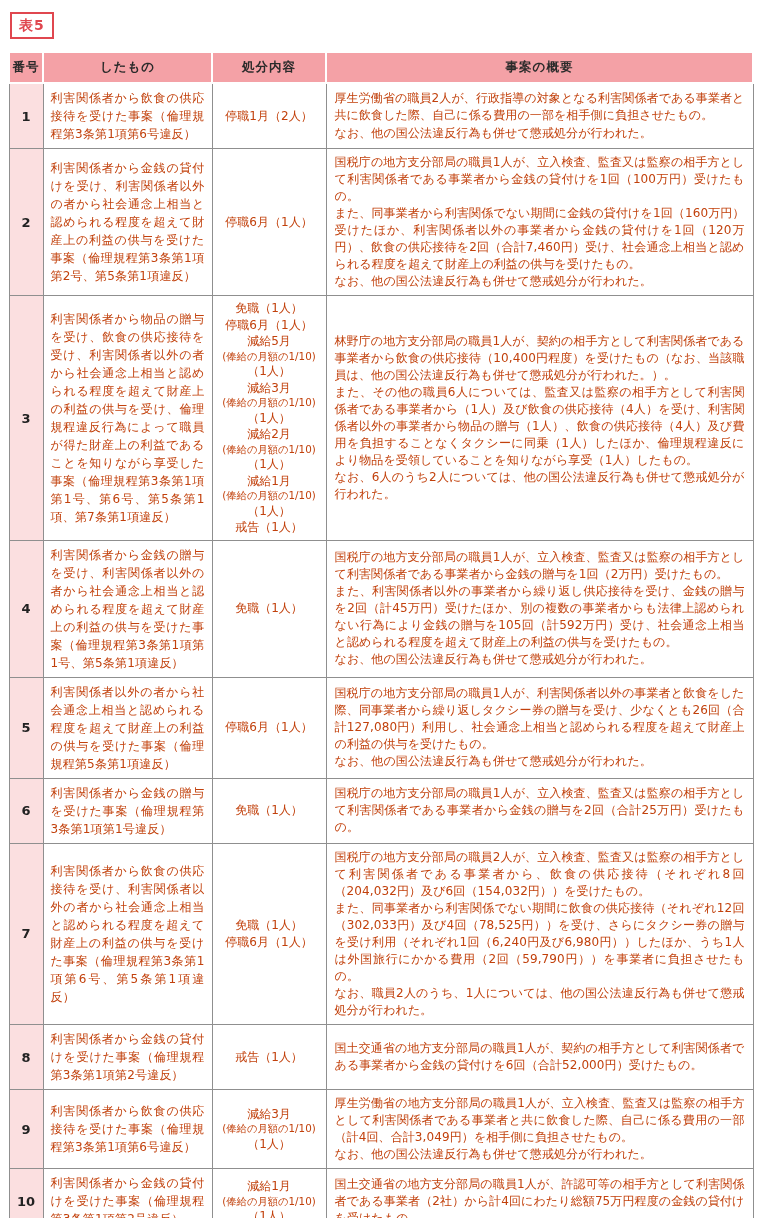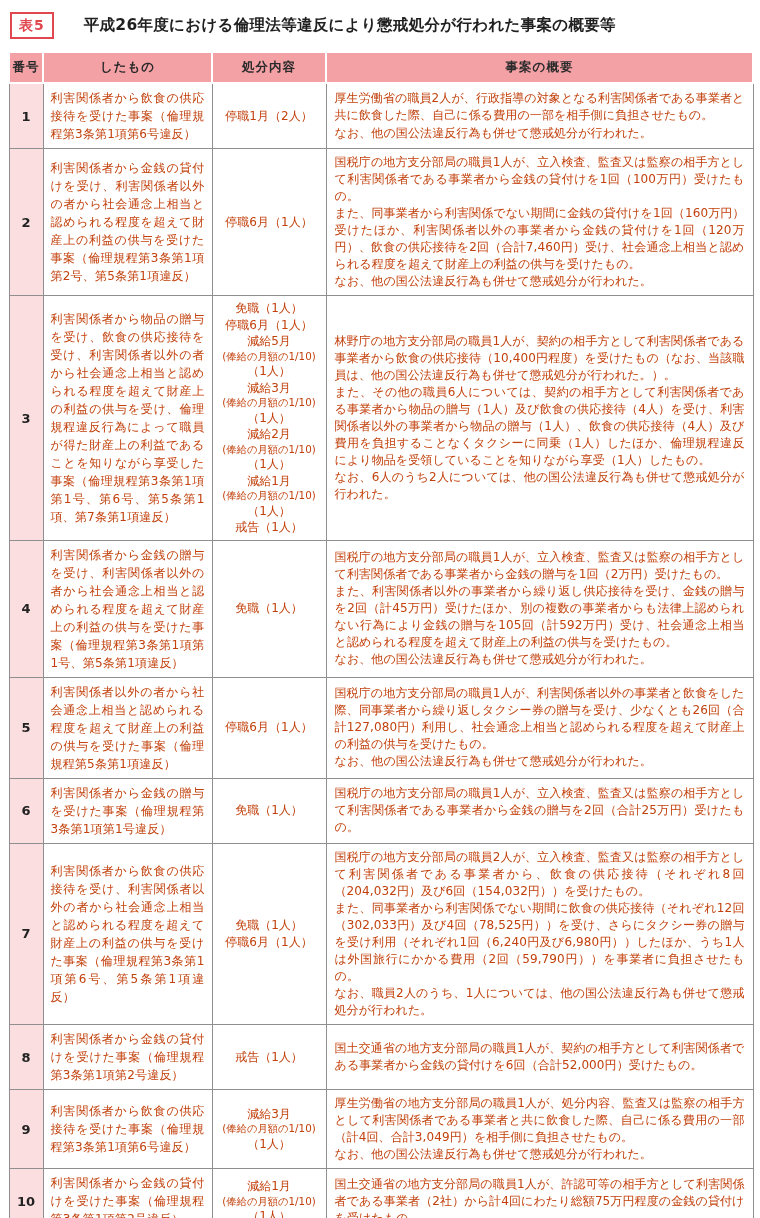--- a/index.html
+++ b/index.html
@@ -43,21 +43,20 @@
   td.sum{padding:5px 8px;line-height:1.42;text-align:justify;letter-spacing:.1px;}
   td.sum .sum-p{margin:0;}
 </style>
 </head>
 <body>
 
 <div class="page">
 
   <div class="titlebar">
     <span class="tbl-label">表5</span>
-    <span class="tbl-title">平成26年度における倫理法等違反により懲戒処分が行われた事案の概要等</span>
   </div>
 
   <table>
     <colgroup>
       <col class="c-num">
         <col class="c-vio">
         <col class="c-dis">
         <col class="c-sum">
     </colgroup>
     <thead>
@@ -107,21 +106,21 @@
             <div class="disp-line">減給2月</div>
             <div class="disp-line small">(俸給の月額の1/10)</div>
             <div class="disp-line">（1人）</div>
             <div class="disp-line">減給1月</div>
             <div class="disp-line small">(俸給の月額の1/10)</div>
             <div class="disp-line">（1人）</div>
             <div class="disp-line">戒告（1人）</div>
           </td>
           <td class="sum">
             <div class="sum-p">林野庁の地方支分部局の職員1人が、契約の相手方として利害関係者である事業者から飲食の供応接待（10,400円程度）を受けたもの（なお、当該職員は、他の国公法違反行為も併せて懲戒処分が行われた。）。</div>
-            <div class="sum-p">また、その他の職員6人については、契約の相手方として利害関係者である事業者から物品の贈与（1人）及び飲食の供応接待（4人）を受け、利害関係者以外の事業者から物品の贈与（1人）、飲食の供応接待（4人）及び費用を負担することなくタクシーに同乗（1人）したほか、倫理規程違反により物品を受領していることを知りながら享受（1人）したもの。</div>
+            <div class="sum-p">また、その他の職員6人については、監査又は監察の相手方として利害関係者である事業者から（1人）及び飲食の供応接待（4人）を受け、利害関係者以外の事業者から物品の贈与（1人）、飲食の供応接待（4人）及び費用を負担することなくタクシーに同乗（1人）したほか、倫理規程違反により物品を受領していることを知りながら享受（1人）したもの。</div>
             <div class="sum-p">なお、6人のうち2人については、他の国公法違反行為も併せて懲戒処分が行われた。</div>
           </td>
         </tr>
         <tr>
           <td class="num">4</td>
           <td class="vio">利害関係者から金銭の贈与を受け、利害関係者以外の者から社会通念上相当と認められる程度を超えて財産上の利益の供与を受けた事案（倫理規程第3条第1項第1号、第5条第1項違反）</td>
           <td class="dis">
             <div class="disp-line">免職（1人）</div>
           </td>
           <td class="sum">
@@ -176,21 +175,21 @@
         </tr>
         <tr>
           <td class="num">9</td>
           <td class="vio">利害関係者から飲食の供応接待を受けた事案（倫理規程第3条第1項第6号違反）</td>
           <td class="dis">
             <div class="disp-line">減給3月</div>
             <div class="disp-line small">(俸給の月額の1/10)</div>
             <div class="disp-line">（1人）</div>
           </td>
           <td class="sum">
-            <div class="sum-p">厚生労働省の地方支分部局の職員1人が、処分内容、監査又は監察の相手方として利害関係者である事業者と共に飲食した際、自己に係る費用の一部（計4回、合計3,049円）を相手側に負担させたもの。</div>
+            <div class="sum-p">厚生労働省の地方支分部局の職員1人が、立入検査、監査又は監察の相手方として利害関係者である事業者と共に飲食した際、自己に係る費用の一部（計4回、合計3,049円）を相手側に負担させたもの。</div>
             <div class="sum-p">なお、他の国公法違反行為も併せて懲戒処分が行われた。</div>
           </td>
         </tr>
         <tr>
           <td class="num">10</td>
           <td class="vio">利害関係者から金銭の貸付けを受けた事案（倫理規程第3条第1項第2号違反）</td>
           <td class="dis">
             <div class="disp-line">減給1月</div>
             <div class="disp-line small">(俸給の月額の1/10)</div>
             <div class="disp-line">（1人）</div>

